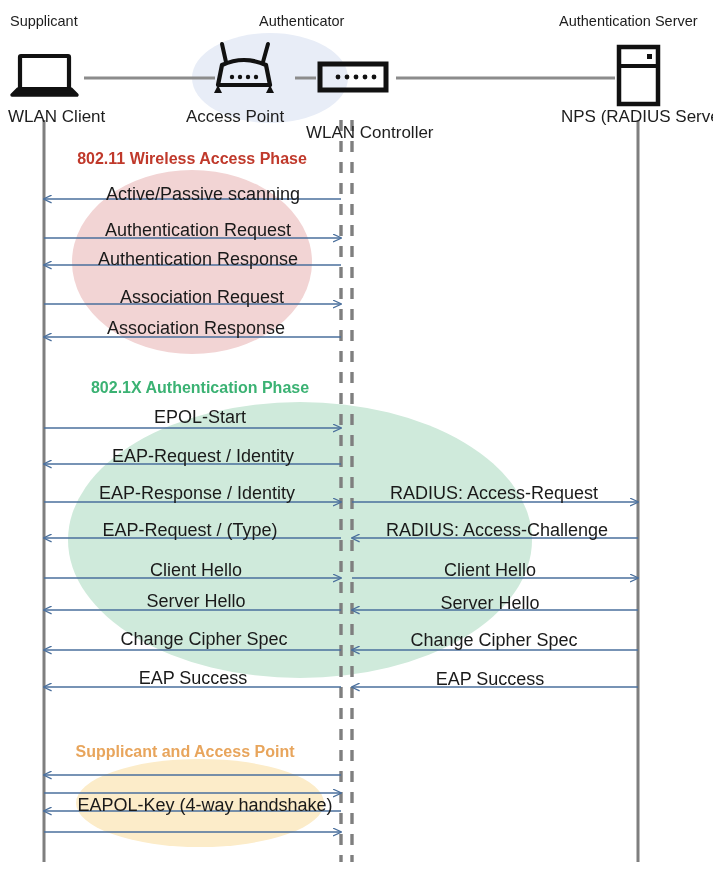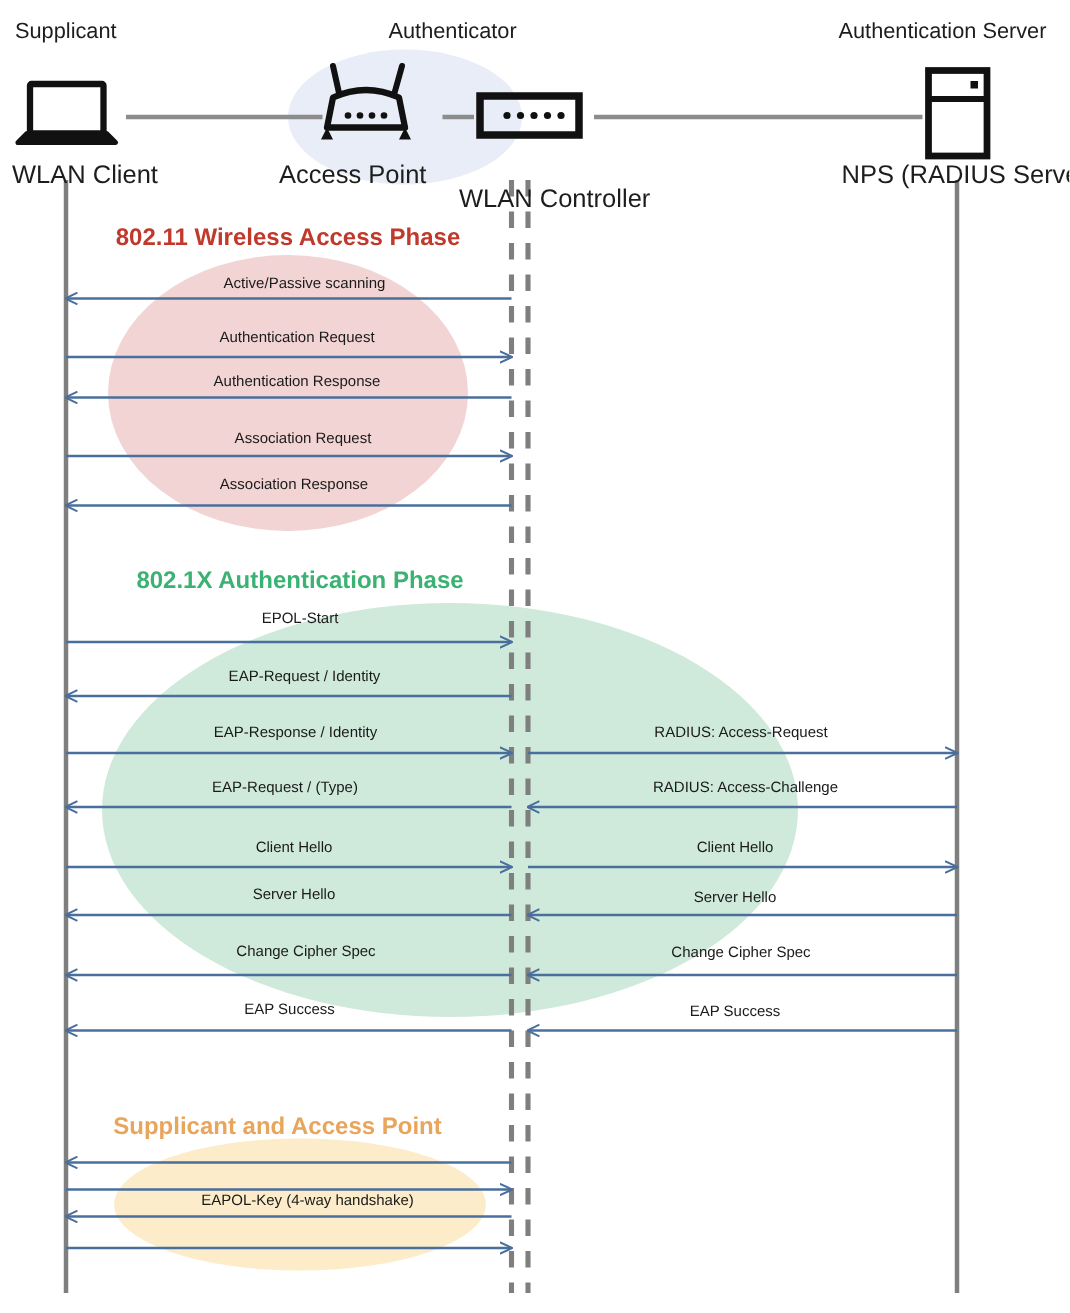--- a/index.html
+++ b/index.html
@@ -34,21 +34,21 @@
   }
   .node-title {
     font-size: 14.5px;
     color: #1d1d1d;
   }
   .node-caption {
     font-size: 17px;
     color: #1d1d1d;
   }
   .msg-label {
-    font-size: 10px;
+    font-size: 18px;
     color: #1a1a1a;
     transform: translateX(-50%);
     text-align: center;
   }
   .phase-label {
     font-size: 16px;
     font-weight: 600;
     transform: translateX(-50%);
     text-align: center;
     line-height: 1.35;

